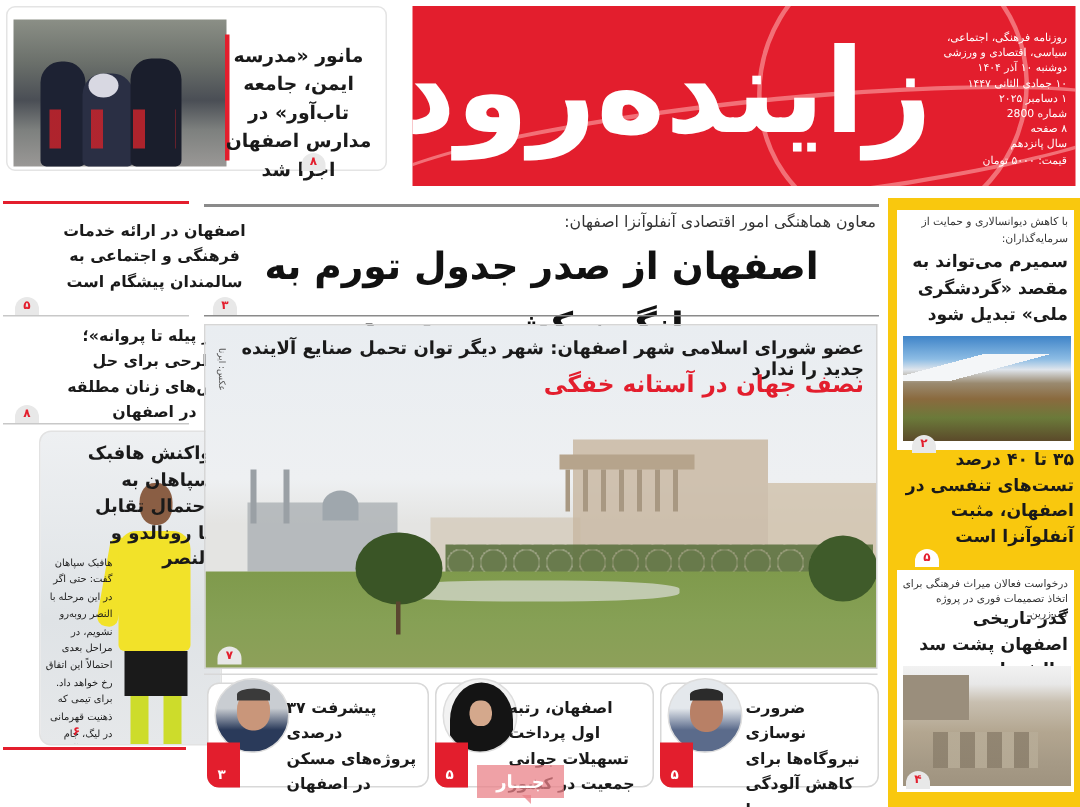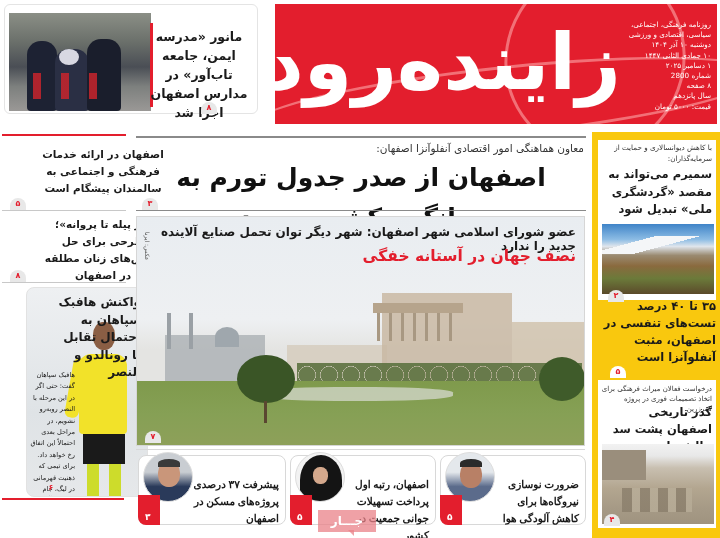--- a/index.html
+++ b/index.html
@@ -72,21 +72,21 @@
   .photo-box .bed { position:absolute; left:120px; top:170px; width:196px; height:14px; border-radius:40%; background:#d6d9cf; opacity:0.75; }
   .photo-box .pnum { position:absolute; left:8px; bottom:2px; width:16px; height:12px; border-radius:8px 8px 0 0; background:#e8e8e8; color:#e31e2d; font-size:8px; text-align:center; line-height:12px; font-weight:bold; direction:ltr; }
 
   .center-bottom-rule { left: 136px; top: 449px; width: 449px; height: 1px; background: #d8d8d8; }
 
   
   .card { position: absolute; top: 455px; height: 70px; border: 1px solid #d8d8d8; border-radius: 8px; background: #fff; }
   .card .avatar { position:absolute; top:-4px; width:50px; height:50px; border-radius:50%; overflow:hidden; border:1px solid #ddd; }
   .card .redcorner { position:absolute; bottom:-1px; width:22px; height:30px; background:#e31e2d; border-radius:0 0 0 8px; }
   .card .num { position:absolute; bottom:2px; color:#fff; font-size:9px; font-weight:bold; direction:ltr; }
-  .card .txt { position:absolute; top:20px; font-weight:bold; font-size:10.5px; line-height:17px; text-align:right; color:#1a1a1a;font-family:Liberation Serif, serif; }
+  .card .txt { position:absolute; top:8px; font-weight:bold; font-size:10.5px; line-height:17px; text-align:left; color:#1a1a1a; }
 
   .avatar-man1 { background: linear-gradient(180deg,#c9cdd2 0%,#c9cdd2 40%,#2a3a5a 70%,#2a3a5a 100%); }
   .avatar-man1::before { content:""; position:absolute; left:14px; top:8px; width:22px; height:26px; border-radius:45%; background:#c9967a; }
   .avatar-man1::after { content:""; position:absolute; left:14px; top:6px; width:22px; height:8px; border-radius:50% 50% 0 0; background:#3a3a3a; }
   .avatar-woman { background:#f2f2f2; }
   .avatar-woman::before { content:""; position:absolute; left:4px; top:2px; width:42px; height:50px; border-radius:50% 50% 10px 10px; background:#141414; }
   .avatar-woman::after { content:""; position:absolute; left:17px; top:14px; width:15px; height:17px; border-radius:45%; background:#d4a88c; }
   .avatar-man2 { background: linear-gradient(180deg,#e4e8ec 0%,#e4e8ec 40%,#5b6b8b 70%,#5b6b8b 100%); }
   .avatar-man2::before { content:""; position:absolute; left:14px; top:9px; width:22px; height:26px; border-radius:45%; background:#b88066; }
   .avatar-man2::after { content:""; position:absolute; left:14px; top:6px; width:22px; height:8px; border-radius:50% 50% 0 0; background:#2b2b2b; }

